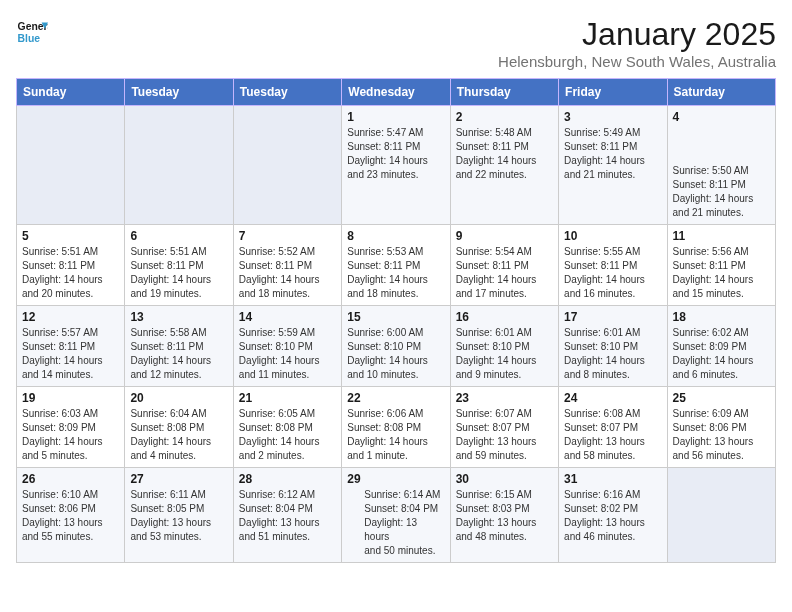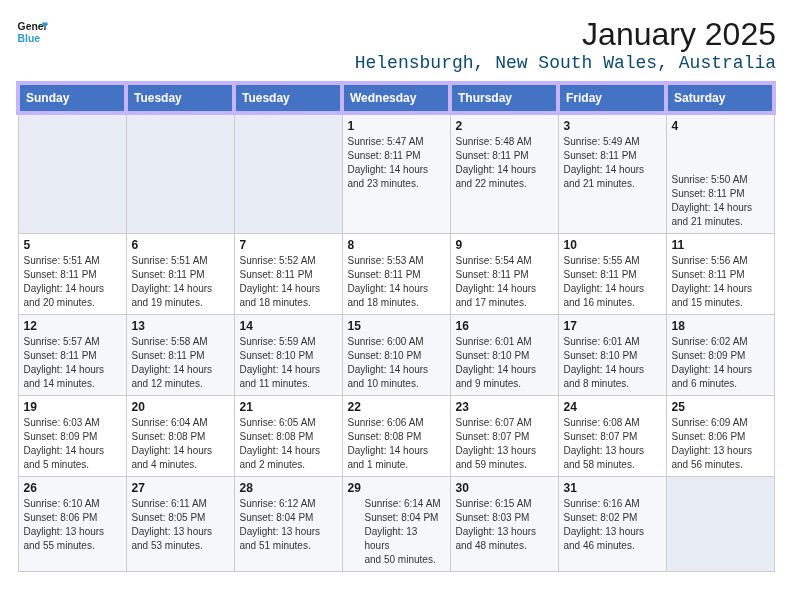--- a/index.html
+++ b/index.html
@@ -27,37 +27,36 @@
     }
     .title-block {
       text-align: right;
     }
     .cal-title {
       font-size: 32px;
       font-weight: normal;
       color: #1a1a1a;
     }
     .cal-subtitle {
-      font-size: 18px;
-      color: #0c4a6e;
-      font-family: Liberation Mono, monospace;
+      font-size: 15px;
+      color: #737373;
     }
     table {
       width: 100%;
       border-collapse: collapse;
       font-size: 11px;
     }
     thead tr th {
       background-color: #4472c4;
       color: #fff;
       text-align: left;
       padding: 6px 6px;
       font-size: 12px;
       font-weight: bold;
-      border: 4px solid #c4b5fd;
+      border: 1px solid #c4b5fd;
     }
     tbody tr td {
       border: 1px solid #ccc;
       vertical-align: top;
       padding: 4px 5px;
       height: 80px;
       width: 108px;
     }
     tbody tr:nth-child(odd) td {
       background-color: #f5f7fb;

